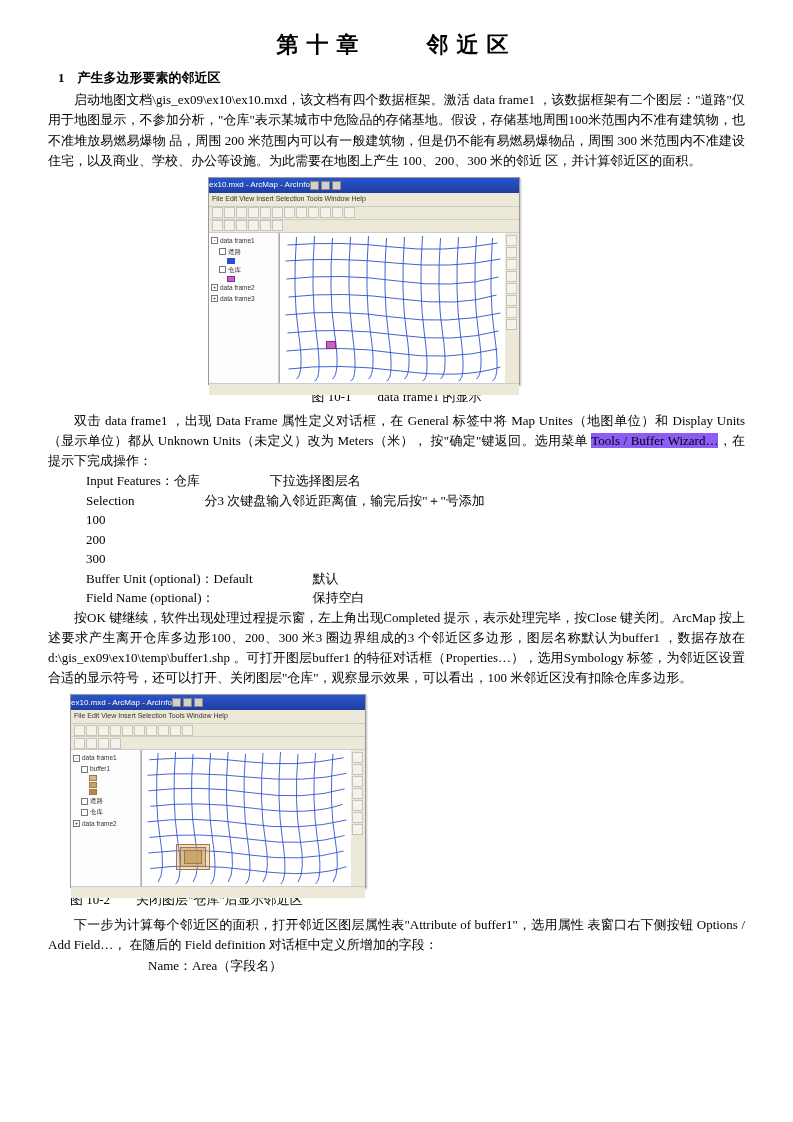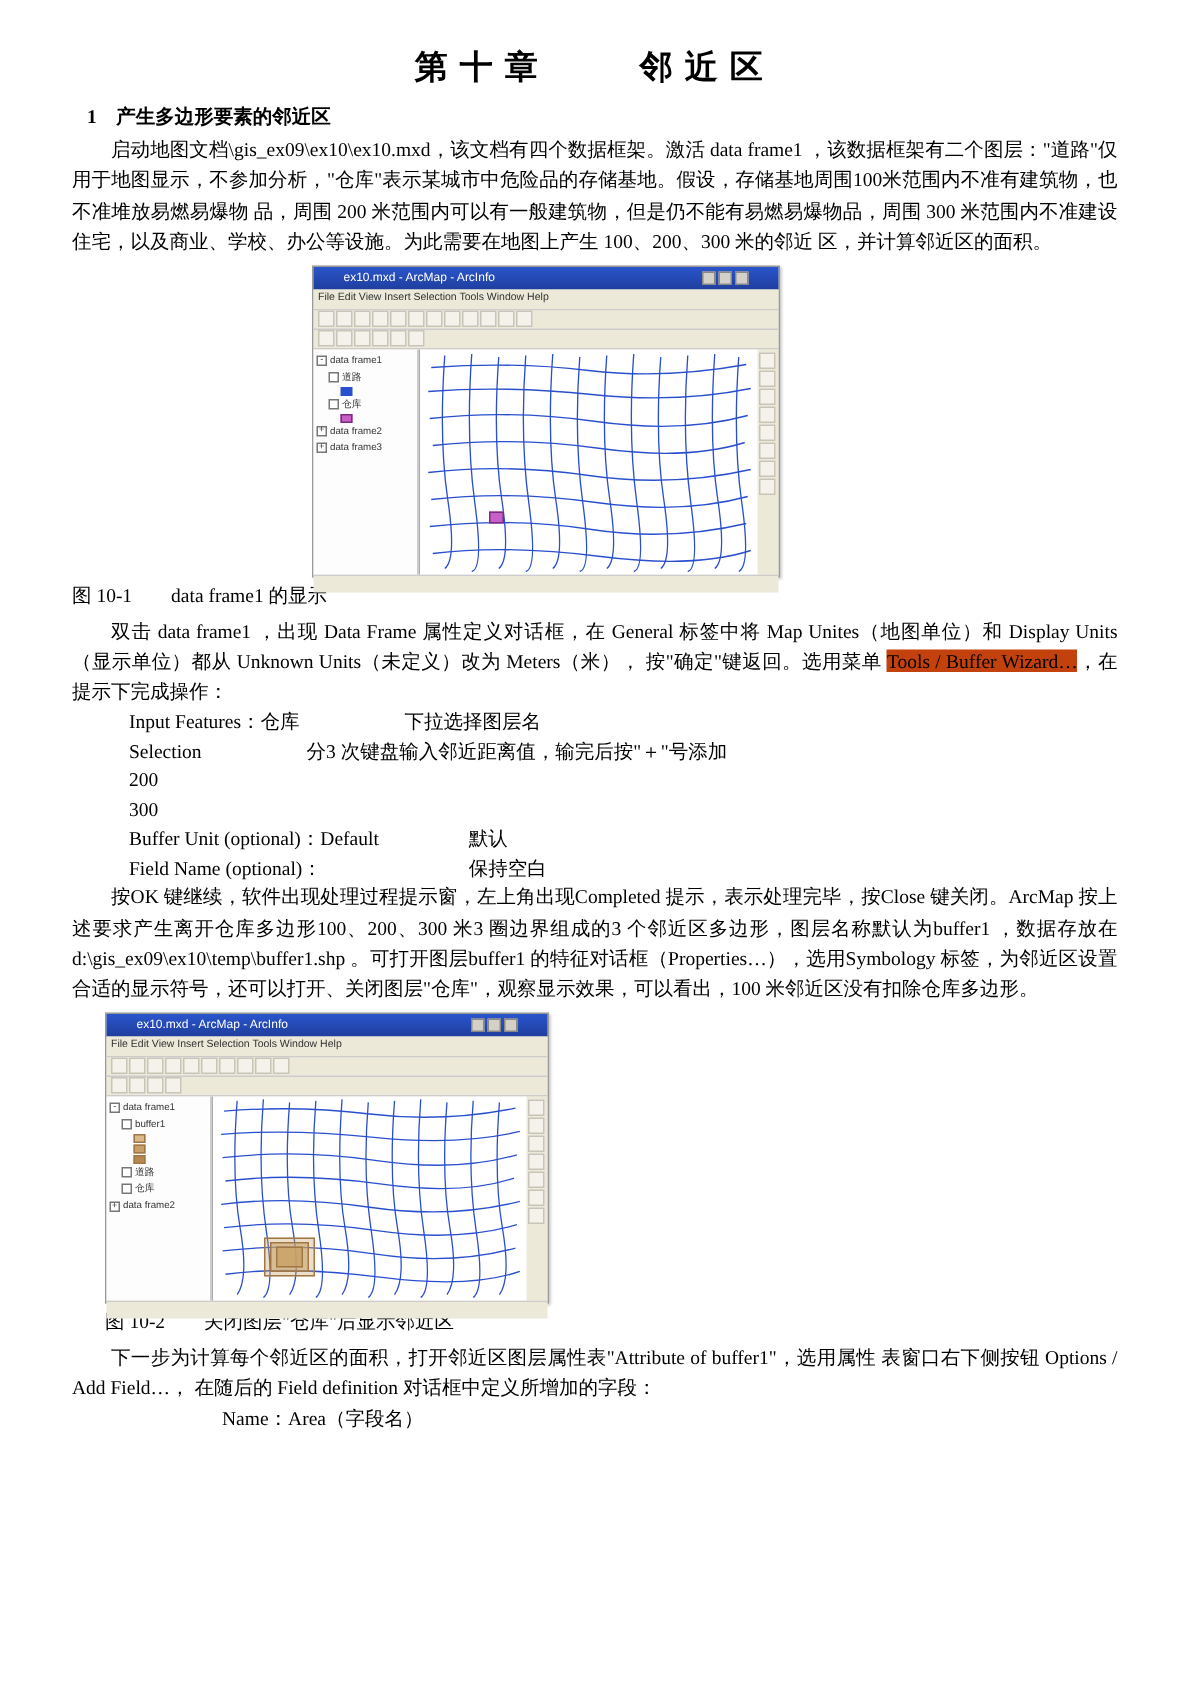--- a/index.html
+++ b/index.html
@@ -42,25 +42,24 @@
       position: relative;
       box-shadow: 1px 1px 2px rgba(0,0,0,0.25);
     }
     .fig-box.f1 { width: 312px; height: 208px; margin-left: 160px;}
     .fig-box.f2 { width: 296px; height: 194px; margin-left: 22px;}
     .titlebar {
       background: linear-gradient(#2a55cc,#1f3e9e);
       height: 15px;
       color: #fff;
       font-size: 8px;
-      padding: 1px 20px;
+      padding: 1px 0;
       font-family: Arial, sans-serif;
       display: flex;
       align-items: center;
-      justify-content: space-between;
     }
     .titlebar .btns { display:flex; gap:2px;}
     .titlebar .btn { width:9px;height:9px;background:#d4d0c8;border:1px solid #888;}
     .menubar {
       background:#ece9d8;
       font-size:7px;
       font-family:Arial,sans-serif;
       padding:1px 3px;
       border-bottom:1px solid #ccc;
       color:#333;
@@ -83,26 +82,26 @@
     .canvas{flex:1;background:#fff;position:relative;overflow:hidden;border-left:1px solid #aaa;}
     .rtoolbar{width:14px;background:#ece9d8;display:flex;flex-direction:column;gap:1px;padding:2px 1px;}
     .rtoolbar .tbtn{width:11px;height:11px;}
     svg.network{position:absolute;top:0;left:0;}
     .warehouse{position:absolute;width:10px;height:8px;background:#c95fc9;border:1px solid #7a2d7a;}
     .buffer-ring{position:absolute;border:1px solid #a07848;}
     .buffer-ring.r1{width:34px;height:26px;background:rgba(200,160,100,0.35);}
     .buffer-ring.r2{width:26px;height:20px;background:rgba(200,160,100,0.55);top:3px;left:4px;}
     .buffer-ring.r3{width:18px;height:14px;background:rgba(200,160,100,0.8);top:6px;left:8px;}
     .fig-caption{
-      text-align:left;
+      text-align:center;
       font-size:13px;
       margin:2px 0 4px 0;
     }
     .fig-caption.left{text-align:left;margin-left:22px;}
-    .highlight{background:#c2410c;}
+    .highlight{background:#8b5cf6;}
     .spec-block{margin-left:38px;font-size:13px;line-height:1.5;}
     .field-block{margin-left:100px;font-size:13px;line-height:1.7;}
     .statusbar{height:12px;background:#ece9d8;border-top:1px solid #ccc;}
   </style>
 </head>
 <body>
 
 <h1 class="chapter-title">第十章　　邻近区</h1>
 
 <div class="section-heading">1　产生多边形要素的邻近区</div>
@@ -214,20 +213,21 @@
 </div>
 <div class="fig-caption">图 10-1　　data frame1 的显示</div>
 
 <p class="para">
   <span>双击 data frame1 ，出现 Data Frame 属性定义对话框，在 General 标签中将 Map Unites（地图单位）和 Display Units（显示单位）都从 Unknown Units（未定义）改为 Meters（米）， 按"确定"键返回。选用菜单 </span><span class="highlight">Tools / Buffer Wizard…</span><span>，在提示下完成操作：</span>
 </p>
 
 <div class="spec-block">
   <div><span>Input Features：仓库</span><span style="display:inline-block;width:70px;"></span><span>下拉选择图层名</span></div>
   <div><span>Selection</span><span style="display:inline-block;width:70px;"></span><span>分3 次键盘输入邻近距离值，输完后按"＋"号添加</span></div>
+  <div>100</div>
   <div>200</div>
   <div>300</div>
   <div><span>Buffer Unit (optional)：Default</span><span style="display:inline-block;width:60px;"></span><span>默认</span></div>
   <div><span>Field Name (optional)：</span><span style="display:inline-block;width:98px;"></span><span>保持空白</span></div>
 </div>
 
 <p class="para">按OK 键继续，软件出现处理过程提示窗，左上角出现Completed 提示，表示处理完毕，按Close 键关闭。ArcMap 按上述要求产生离开仓库多边形100、200、300 米3 圈边界组成的3 个邻近区多边形，图层名称默认为buffer1 ，数据存放在d:\gis_ex09\ex10\temp\buffer1.shp 。可打开图层buffer1 的特征对话框（Properties…），选用Symbology 标签，为邻近区设置合适的显示符号，还可以打开、关闭图层"仓库"，观察显示效果，可以看出，100 米邻近区没有扣除仓库多边形。</p>
 
 <div class="fig-wrap">
   <div class="fig-box f2">

